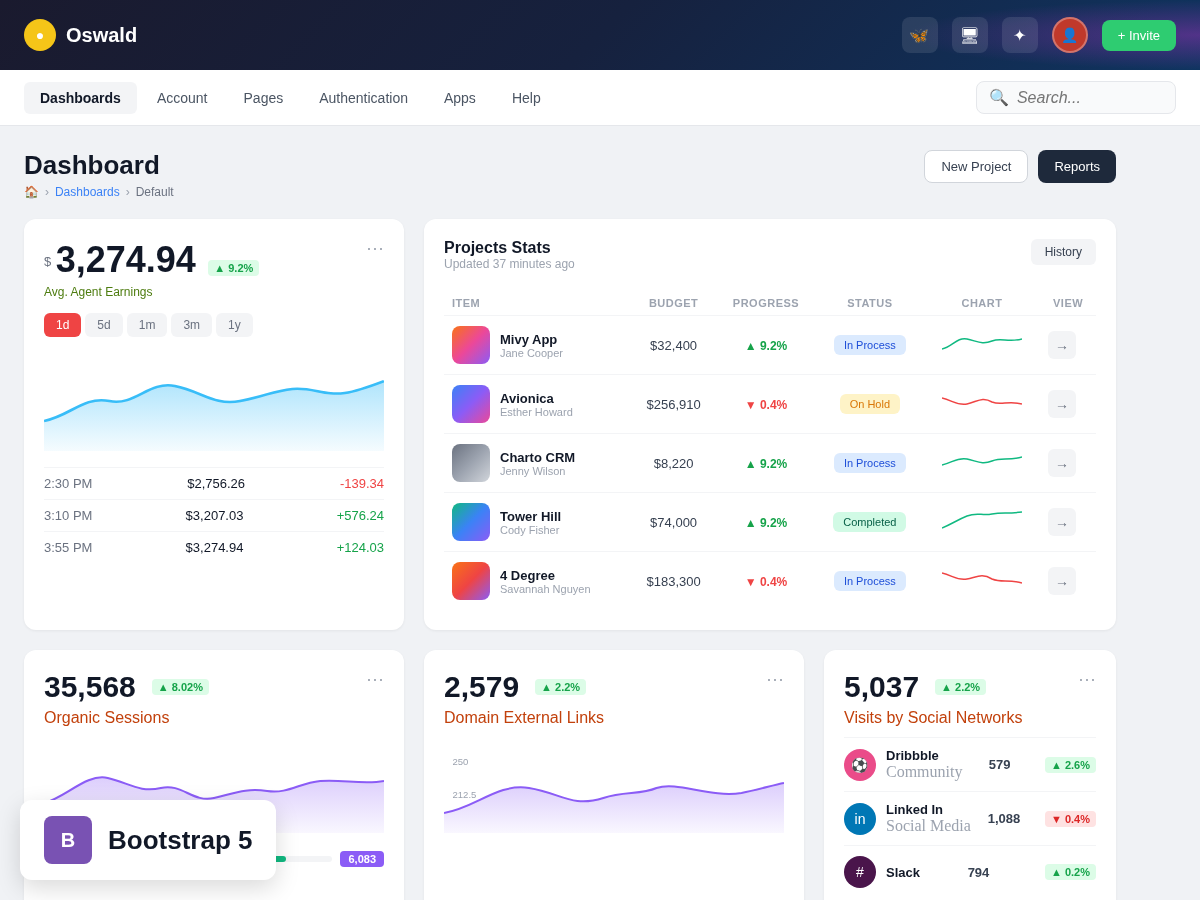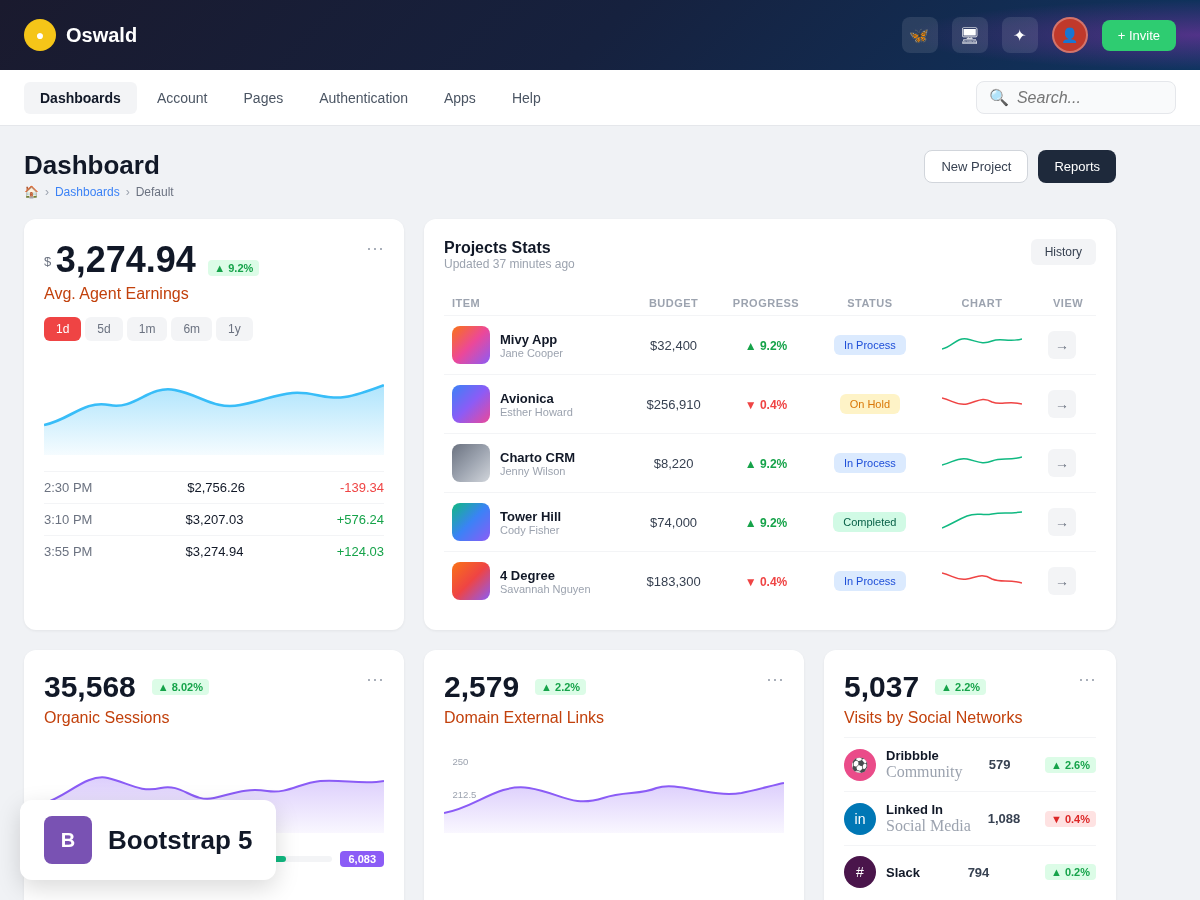--- a/index.html
+++ b/index.html
@@ -54,21 +54,21 @@
     
     .cards-row { display: grid; grid-template-columns: 380px 1fr; gap: 20px; margin-bottom: 20px; }
 
     
     .card { background: white; border-radius: 12px; padding: 20px; box-shadow: 0 1px 3px rgba(0,0,0,0.06); }
     .card-more { float: right; background: none; border: none; cursor: pointer; color: #9ca3af; font-size: 18px; line-height: 1; }
     .card-currency { font-size: 13px; color: #6b7280; vertical-align: super; }
     .card-amount { font-size: 36px; font-weight: 700; color: #111827; }
     .card-badge-up { background: #dcfce7; color: #16a34a; font-size: 11px; font-weight: 600; padding: 2px 6px; border-radius: 4px; margin-left: 8px; }
     .card-badge-down { background: #fee2e2; color: #dc2626; font-size: 11px; font-weight: 600; padding: 2px 6px; border-radius: 4px; margin-left: 8px; }
-    .card-subtitle { font-size: 16px; color: #c2410c; margin-top: 4px; }
+    .card-subtitle { font-size: 12px; color: #4d7c0f; margin-top: 4px; }
 
     .time-filters { display: flex; gap: 4px; margin: 14px 0; }
     .time-btn { padding: 5px 12px; border-radius: 6px; border: none; cursor: pointer; font-size: 12px; font-weight: 500; background: #f3f4f6; color: #6b7280; }
     .time-btn.active { background: #ef4444; color: white; }
 
     
     .chart-area { height: 100px; margin: 8px 0 16px; position: relative; }
     .chart-svg { width: 100%; height: 100%; }
 
     
@@ -197,21 +197,21 @@
             <span class="card-badge-up">▲ <span>9.2%</span></span>
           </div>
           <div class="card-subtitle">Avg. Agent Earnings</div>
         </div>
         <button class="card-more">···</button>
       </div>
       <div class="time-filters">
         <button class="time-btn active">1d</button>
         <button class="time-btn">5d</button>
         <button class="time-btn">1m</button>
-        <button class="time-btn">6m</button>
+        <button class="time-btn">3m</button>
         <button class="time-btn">1y</button>
       </div>
       <div class="chart-area">
         <svg class="chart-svg" viewBox="0 0 260 100" preserveAspectRatio="none">
           <defs>
             <linearGradient id="chartGrad" x1="0" y1="0" x2="0" y2="1">
               <stop offset="0%" stop-color="#38bdf8" stop-opacity="0.4"></stop>
               <stop offset="100%" stop-color="#38bdf8" stop-opacity="0.05"></stop>
             </linearGradient>
           </defs>

